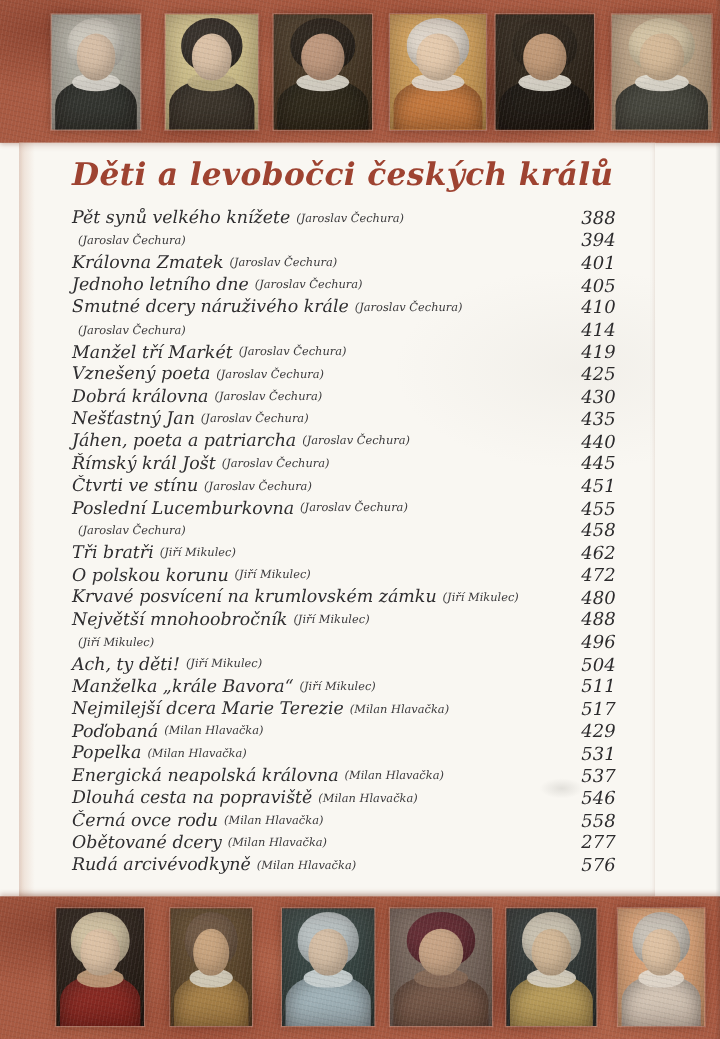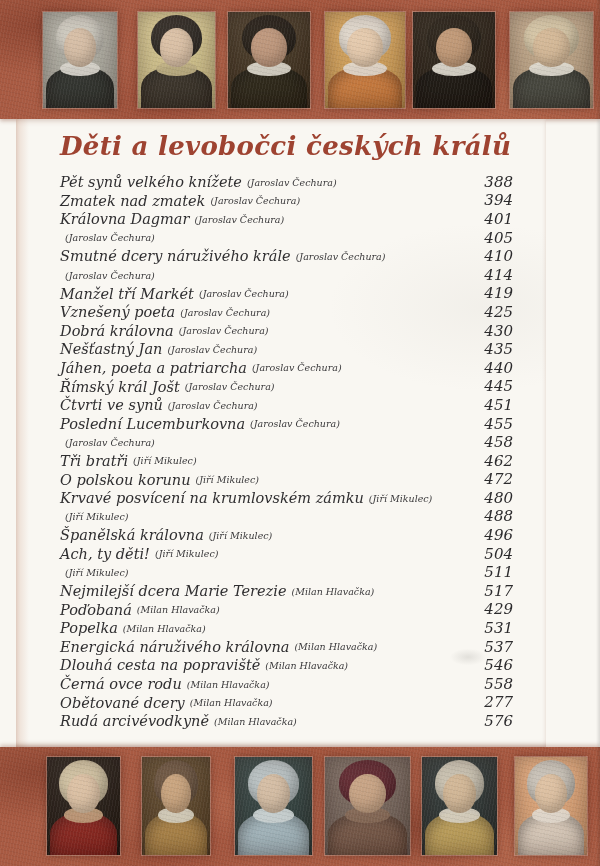--- a/index.html
+++ b/index.html
@@ -135,32 +135,32 @@
   <div class="paper">
     <h1 class="title" style="color: rgb(158, 67, 49);">Děti a levobočci českých králů</h1>
     <div class="toc" id="toc-list">
   <div class="row">
     <span class="c-title">Pět synů velkého knížete</span>
     <span class="c-author">(Jaroslav Čechura)</span>
     <span class="c-page">388</span>
   </div>
 
   <div class="row">
-    <span class="c-title">Zmatek nad zmatek</span>
     <span class="c-author">(Jaroslav Čechura)</span>
     <span class="c-page">394</span>
   </div>
 
   <div class="row">
-    <span class="c-title">Královna Dagmar</span>
+    <span class="c-title">Královna Zmatek</span>
     <span class="c-author">(Jaroslav Čechura)</span>
     <span class="c-page">401</span>
   </div>
 
   <div class="row">
+    <span class="c-title">Jednoho letního dne</span>
     <span class="c-author">(Jaroslav Čechura)</span>
     <span class="c-page">405</span>
   </div>
 
   <div class="row">
     <span class="c-title">Smutné dcery náruživého krále</span>
     <span class="c-author">(Jaroslav Čechura)</span>
     <span class="c-page">410</span>
   </div>
 
@@ -199,21 +199,21 @@
     <span class="c-page">440</span>
   </div>
 
   <div class="row">
     <span class="c-title">Římský král Jošt</span>
     <span class="c-author">(Jaroslav Čechura)</span>
     <span class="c-page">445</span>
   </div>
 
   <div class="row">
-    <span class="c-title">Čtvrti ve synů</span>
+    <span class="c-title">Čtvrti ve stínu</span>
     <span class="c-author">(Jaroslav Čechura)</span>
     <span class="c-page">451</span>
   </div>
 
   <div class="row">
     <span class="c-title">Poslední Lucemburkovna</span>
     <span class="c-author">(Jaroslav Čechura)</span>
     <span class="c-page">455</span>
   </div>
 
@@ -234,37 +234,38 @@
     <span class="c-page">472</span>
   </div>
 
   <div class="row">
     <span class="c-title">Krvavé posvícení na krumlovském zámku</span>
     <span class="c-author">(Jiří Mikulec)</span>
     <span class="c-page">480</span>
   </div>
 
   <div class="row">
+    <span class="c-title">Největší mnohoobročník</span>
     <span class="c-author">(Jiří Mikulec)</span>
     <span class="c-page">488</span>
   </div>
 
   <div class="row">
-    <span class="c-title">Španělská královna</span>
     <span class="c-author">(Jiří Mikulec)</span>
     <span class="c-page">496</span>
   </div>
 
   <div class="row">
     <span class="c-title">Ach, ty děti!</span>
     <span class="c-author">(Jiří Mikulec)</span>
     <span class="c-page">504</span>
   </div>
 
   <div class="row">
+    <span class="c-title">Manželka „krále Bavora“</span>
     <span class="c-author">(Jiří Mikulec)</span>
     <span class="c-page">511</span>
   </div>
 
   <div class="row">
     <span class="c-title">Nejmilejší dcera Marie Terezie</span>
     <span class="c-author">(Milan Hlavačka)</span>
     <span class="c-page">517</span>
   </div>
 
@@ -274,21 +275,21 @@
     <span class="c-page">429</span>
   </div>
 
   <div class="row">
     <span class="c-title">Popelka</span>
     <span class="c-author">(Milan Hlavačka)</span>
     <span class="c-page">531</span>
   </div>
 
   <div class="row">
-    <span class="c-title">Energická náruživého královna</span>
+    <span class="c-title">Energická neapolská královna</span>
     <span class="c-author">(Milan Hlavačka)</span>
     <span class="c-page">537</span>
   </div>
 
   <div class="row">
     <span class="c-title">Dlouhá cesta na popraviště</span>
     <span class="c-author">(Milan Hlavačka)</span>
     <span class="c-page">546</span>
   </div>
 

